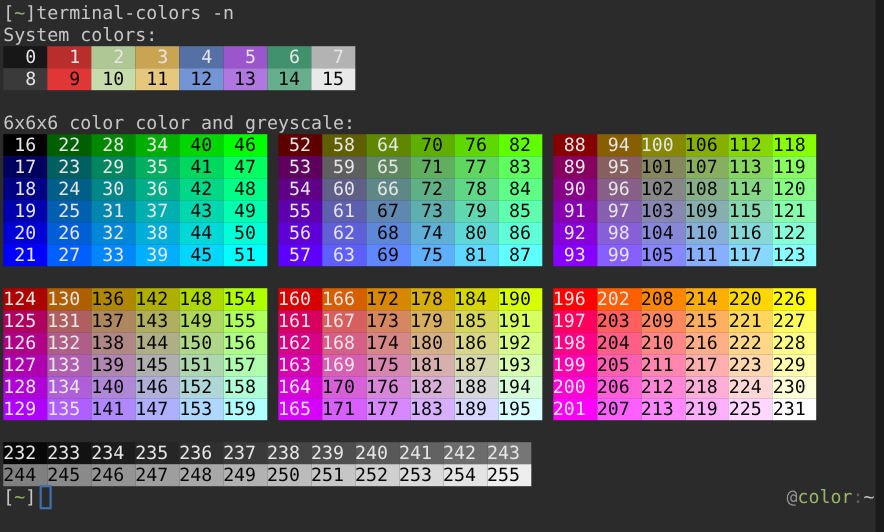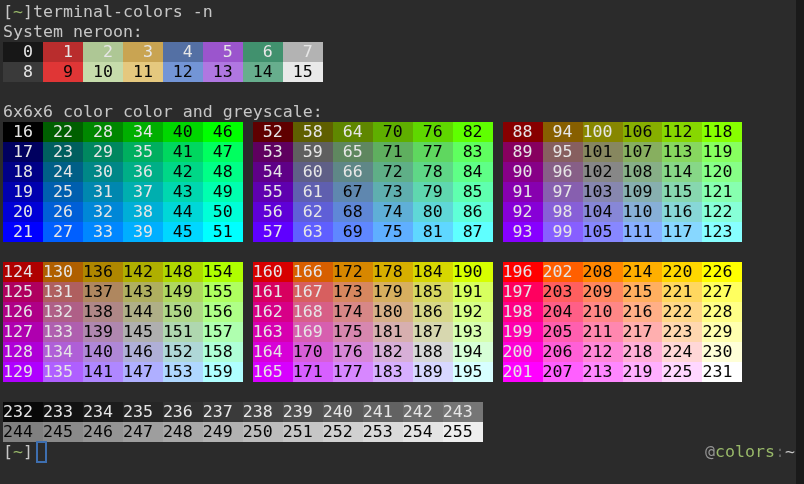--- a/index.html
+++ b/index.html
@@ -36,21 +36,21 @@
     vertical-align:top;
   }
 </style>
 </head>
 <body>
 
 <div class="terminal" style="--bg: #2b2b2b; --fg: #c6c6c6; --green: #98b869; --dim: #949494; --colon: #5f5f5f; --cursor: #3e6fb0;">
 
   <div class="row"><span>[</span><span class="green">~</span><span>]</span><span>terminal-colors -n</span></div>
 
-  <div class="row">System neroon:</div>
+  <div class="row">System colors:</div>
 
   <div class="row" id="sys-row-0"><span class="cell" style="background: rgb(23, 23, 23); color: rgb(230, 230, 230);">  0 </span><span class="cell" style="background: rgb(185, 45, 45); color: rgb(230, 230, 230);">  1 </span><span class="cell" style="background: rgb(174, 199, 149); color: rgb(230, 230, 230);">  2 </span><span class="cell" style="background: rgb(201, 164, 82); color: rgb(230, 230, 230);">  3 </span><span class="cell" style="background: rgb(84, 112, 164); color: rgb(230, 230, 230);">  4 </span><span class="cell" style="background: rgb(155, 85, 205); color: rgb(230, 230, 230);">  5 </span><span class="cell" style="background: rgb(65, 145, 110); color: rgb(230, 230, 230);">  6 </span><span class="cell" style="background: rgb(179, 179, 179); color: rgb(230, 230, 230);">  7 </span></div>
   <div class="row" id="sys-row-1"><span class="cell" style="background: rgb(58, 58, 58); color: rgb(230, 230, 230);">  8 </span><span class="cell" style="background: rgb(224, 54, 54); color: rgb(6, 6, 6);">  9 </span><span class="cell" style="background: rgb(198, 220, 171); color: rgb(6, 6, 6);"> 10 </span><span class="cell" style="background: rgb(229, 200, 126); color: rgb(6, 6, 6);"> 11 </span><span class="cell" style="background: rgb(115, 149, 214); color: rgb(6, 6, 6);"> 12 </span><span class="cell" style="background: rgb(176, 119, 225); color: rgb(6, 6, 6);"> 13 </span><span class="cell" style="background: rgb(103, 174, 141); color: rgb(6, 6, 6);"> 14 </span><span class="cell" style="background: rgb(233, 233, 233); color: rgb(6, 6, 6);"> 15 </span></div>
 
   <div class="row"></div>
 
   <div class="row">6x6x6 color color and greyscale:</div>
 
   <div id="cube-group-0">
       <div class="row"><span><span class="cell" style="background: rgb(0, 0, 0); color: rgb(230, 230, 230);"> 16 </span><span class="cell" style="background: rgb(0, 95, 0); color: rgb(230, 230, 230);"> 22 </span><span class="cell" style="background: rgb(0, 135, 0); color: rgb(230, 230, 230);"> 28 </span><span class="cell" style="background: rgb(0, 175, 0); color: rgb(230, 230, 230);"> 34 </span><span class="cell" style="background: rgb(0, 215, 0); color: rgb(6, 6, 6);"> 40 </span><span class="cell" style="background: rgb(0, 255, 0); color: rgb(6, 6, 6);"> 46 </span></span><span class="blockgap"></span><span><span class="cell" style="background: rgb(95, 0, 0); color: rgb(230, 230, 230);"> 52 </span><span class="cell" style="background: rgb(95, 95, 0); color: rgb(230, 230, 230);"> 58 </span><span class="cell" style="background: rgb(95, 135, 0); color: rgb(230, 230, 230);"> 64 </span><span class="cell" style="background: rgb(95, 175, 0); color: rgb(6, 6, 6);"> 70 </span><span class="cell" style="background: rgb(95, 215, 0); color: rgb(6, 6, 6);"> 76 </span><span class="cell" style="background: rgb(95, 255, 0); color: rgb(6, 6, 6);"> 82 </span></span><span class="blockgap"></span><span><span class="cell" style="background: rgb(135, 0, 0); color: rgb(230, 230, 230);"> 88 </span><span class="cell" style="background: rgb(135, 95, 0); color: rgb(230, 230, 230);"> 94 </span><span class="cell" style="background: rgb(135, 135, 0); color: rgb(230, 230, 230);">100 </span><span class="cell" style="background: rgb(135, 175, 0); color: rgb(6, 6, 6);">106 </span><span class="cell" style="background: rgb(135, 215, 0); color: rgb(6, 6, 6);">112 </span><span class="cell" style="background: rgb(135, 255, 0); color: rgb(6, 6, 6);">118 </span></span></div>
@@ -72,18 +72,18 @@
       <div class="row"><span><span class="cell" style="background: rgb(175, 0, 255); color: rgb(230, 230, 230);">129 </span><span class="cell" style="background: rgb(175, 95, 255); color: rgb(230, 230, 230);">135 </span><span class="cell" style="background: rgb(175, 135, 255); color: rgb(6, 6, 6);">141 </span><span class="cell" style="background: rgb(175, 175, 255); color: rgb(6, 6, 6);">147 </span><span class="cell" style="background: rgb(175, 215, 255); color: rgb(6, 6, 6);">153 </span><span class="cell" style="background: rgb(175, 255, 255); color: rgb(6, 6, 6);">159 </span></span><span class="blockgap"></span><span><span class="cell" style="background: rgb(215, 0, 255); color: rgb(230, 230, 230);">165 </span><span class="cell" style="background: rgb(215, 95, 255); color: rgb(6, 6, 6);">171 </span><span class="cell" style="background: rgb(215, 135, 255); color: rgb(6, 6, 6);">177 </span><span class="cell" style="background: rgb(215, 175, 255); color: rgb(6, 6, 6);">183 </span><span class="cell" style="background: rgb(215, 215, 255); color: rgb(6, 6, 6);">189 </span><span class="cell" style="background: rgb(215, 255, 255); color: rgb(6, 6, 6);">195 </span></span><span class="blockgap"></span><span><span class="cell" style="background: rgb(255, 0, 255); color: rgb(230, 230, 230);">201 </span><span class="cell" style="background: rgb(255, 95, 255); color: rgb(6, 6, 6);">207 </span><span class="cell" style="background: rgb(255, 135, 255); color: rgb(6, 6, 6);">213 </span><span class="cell" style="background: rgb(255, 175, 255); color: rgb(6, 6, 6);">219 </span><span class="cell" style="background: rgb(255, 215, 255); color: rgb(6, 6, 6);">225 </span><span class="cell" style="background: rgb(255, 255, 255); color: rgb(6, 6, 6);">231 </span></span></div>
     </div>
 
   <div class="row"></div>
 
   <div class="row" id="grey-row-0"><span class="cell" style="background: rgb(8, 8, 8); color: rgb(230, 230, 230);">232 </span><span class="cell" style="background: rgb(18, 18, 18); color: rgb(230, 230, 230);">233 </span><span class="cell" style="background: rgb(28, 28, 28); color: rgb(230, 230, 230);">234 </span><span class="cell" style="background: rgb(38, 38, 38); color: rgb(230, 230, 230);">235 </span><span class="cell" style="background: rgb(48, 48, 48); color: rgb(230, 230, 230);">236 </span><span class="cell" style="background: rgb(58, 58, 58); color: rgb(230, 230, 230);">237 </span><span class="cell" style="background: rgb(68, 68, 68); color: rgb(230, 230, 230);">238 </span><span class="cell" style="background: rgb(78, 78, 78); color: rgb(230, 230, 230);">239 </span><span class="cell" style="background: rgb(88, 88, 88); color: rgb(230, 230, 230);">240 </span><span class="cell" style="background: rgb(98, 98, 98); color: rgb(230, 230, 230);">241 </span><span class="cell" style="background: rgb(108, 108, 108); color: rgb(230, 230, 230);">242 </span><span class="cell" style="background: rgb(118, 118, 118); color: rgb(230, 230, 230);">243 </span></div>
   <div class="row" id="grey-row-1"><span class="cell" style="background: rgb(128, 128, 128); color: rgb(6, 6, 6);">244 </span><span class="cell" style="background: rgb(138, 138, 138); color: rgb(6, 6, 6);">245 </span><span class="cell" style="background: rgb(148, 148, 148); color: rgb(6, 6, 6);">246 </span><span class="cell" style="background: rgb(158, 158, 158); color: rgb(6, 6, 6);">247 </span><span class="cell" style="background: rgb(168, 168, 168); color: rgb(6, 6, 6);">248 </span><span class="cell" style="background: rgb(178, 178, 178); color: rgb(6, 6, 6);">249 </span><span class="cell" style="background: rgb(188, 188, 188); color: rgb(6, 6, 6);">250 </span><span class="cell" style="background: rgb(198, 198, 198); color: rgb(6, 6, 6);">251 </span><span class="cell" style="background: rgb(208, 208, 208); color: rgb(6, 6, 6);">252 </span><span class="cell" style="background: rgb(218, 218, 218); color: rgb(6, 6, 6);">253 </span><span class="cell" style="background: rgb(228, 228, 228); color: rgb(6, 6, 6);">254 </span><span class="cell" style="background: rgb(238, 238, 238); color: rgb(6, 6, 6);">255 </span></div>
 
   <div class="row bottom-row">
     <span><span>[</span><span class="green">~</span><span>]</span><span class="cursor"></span></span>
-    <span><span class="dim">@</span><span class="green">colors</span><span class="darkdim">:</span><span>~</span></span>
+    <span><span class="dim">@</span><span class="green">color</span><span class="darkdim">:</span><span>~</span></span>
   </div>
 
   <div class="row"></div>
 
 </div>
 
 </body></html>

